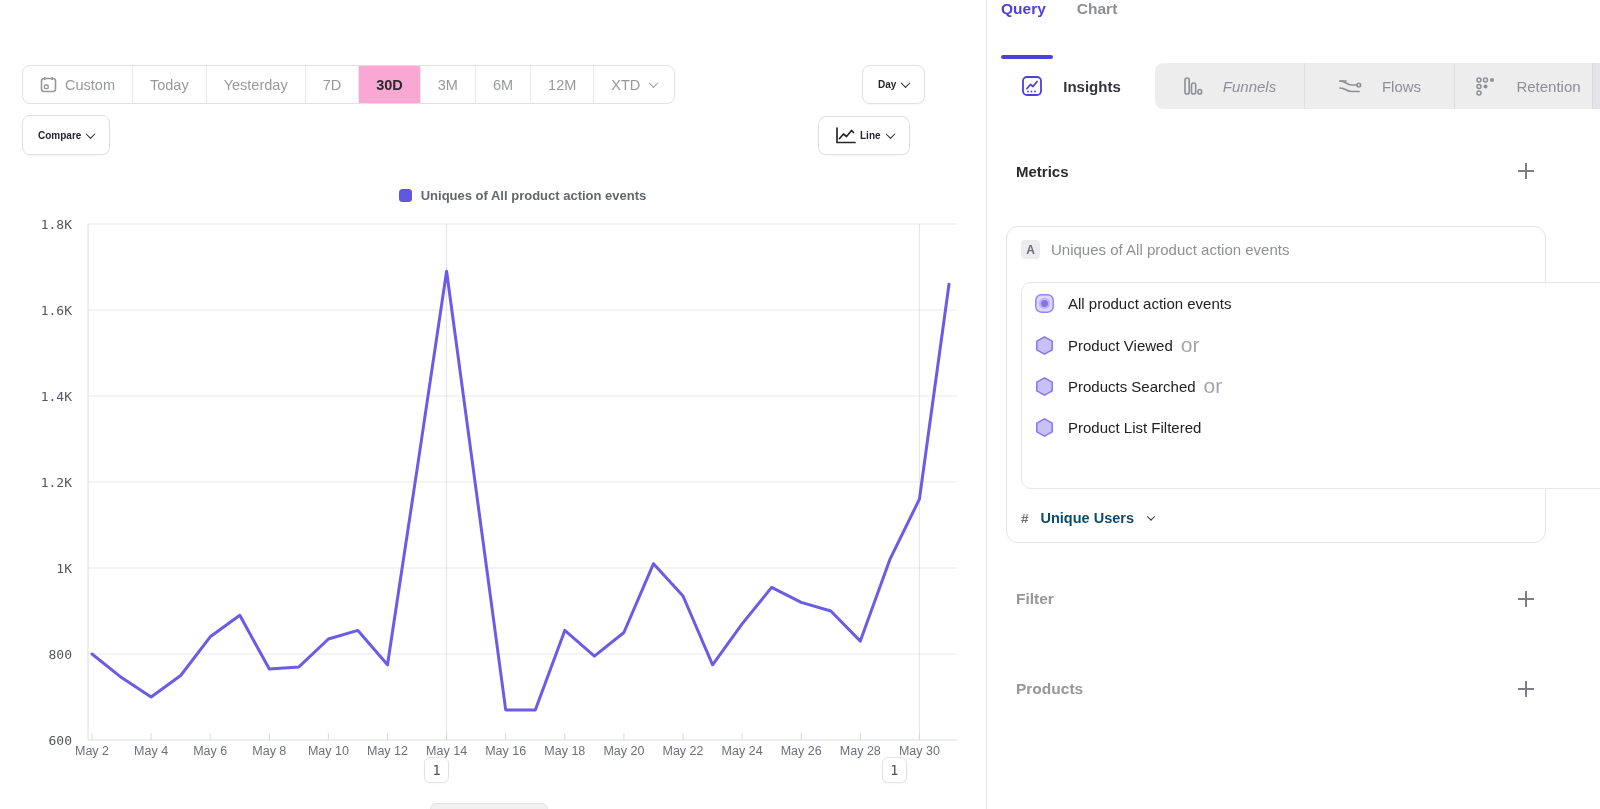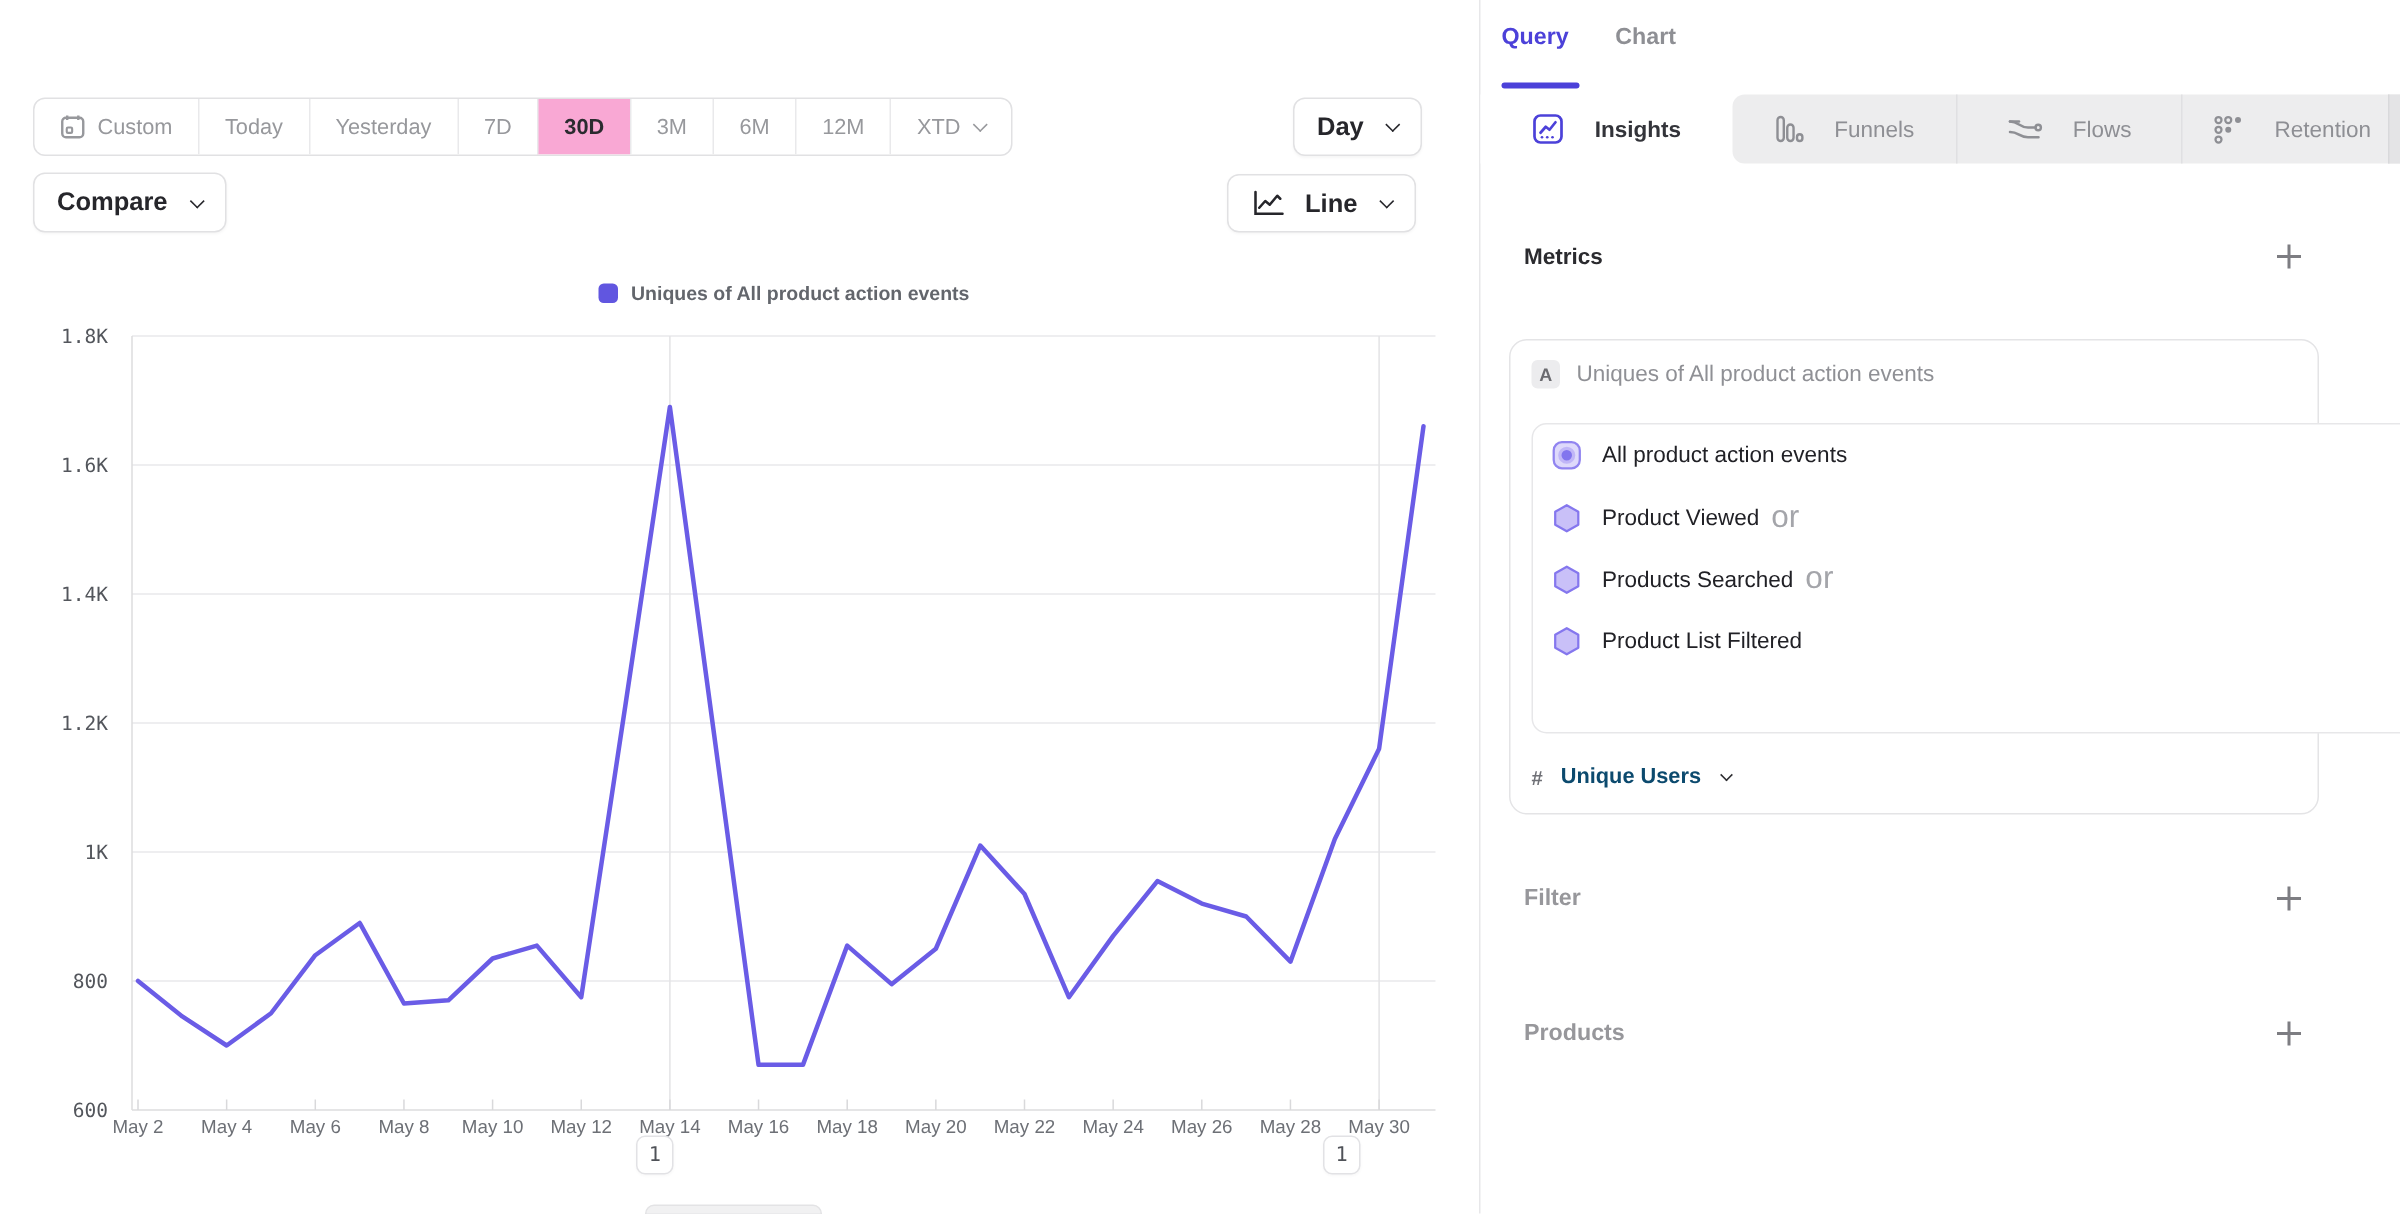--- a/index.html
+++ b/index.html
@@ -8,52 +8,52 @@
 
   
   .seg-control { position:absolute; left:22px; top:65px; display:flex; align-items:stretch;
     border:1px solid #e1e1e3; border-radius:8px; height:39px; background:#fff; overflow:hidden; }
   .seg-item { display:flex; align-items:center; gap:8px; padding:0 17px; font-size:14.5px; color:#97989c;
     border-left:1px solid #e9e9eb; cursor:pointer; white-space:nowrap; }
   .seg-item:first-child { border-left:none; }
   .seg-item.active { background:#f9a8d4; color:#2b2b2f; font-weight:bold; }
   .chev { display:inline-block; width:7px; height:7px; border-right:1.8px solid currentColor;
     border-bottom:1.8px solid currentColor; transform:rotate(45deg) translate(-1px,-1px); margin-left:2px; }
-  .btn { position:absolute; display:flex; align-items:center; gap:14px; border:1px solid #e1e1e3;
-    border-radius:8px; background:#fff; font-size:17px; font-weight:bold; color:#26262b;
+  .btn { position:absolute; display:flex; align-items:center; gap:4px; border:1px solid #e1e1e3;
+    border-radius:8px; background:#fff; font-size:10px; font-weight:bold; color:#26262b;
     padding:0 15px; height:39px; box-shadow:0 1px 2px rgba(0,0,0,.04); cursor:pointer; }
   #day-btn { left:862px; top:65px; }
   #compare-btn { left:22px; top:115px; height:40px; }
   #line-btn { left:818px; top:116px; }
 
   
   .legend { position:absolute; left:88px; top:188px; width:869px; display:flex; justify-content:center;
     align-items:center; gap:9px; font-size:13px; font-weight:bold; color:#63666c; }
   .legend-swatch { width:13px; height:13px; border-radius:3.5px; }
   #chart-svg { position:absolute; left:0; top:0; }
   .ylab { font-family:"DejaVu Sans Mono", monospace; font-size:13px; fill:#53565c; }
   .xlab { font-size:12.5px; fill:#6d7076; }
   .ann-badge { position:absolute; top:757px; width:25px; height:26px; border:1px solid #e2e2e5; border-radius:6px;
     background:#fff; color:#4f5258; font-family:"DejaVu Sans Mono", monospace; font-size:13.5px;
     display:flex; align-items:center; justify-content:center; box-shadow:0 1px 2px rgba(0,0,0,.03); cursor:pointer; }
   #bottom-strip { left:430px; top:803px; width:118px; height:7px; background:#f1f1f2;
     border:1px solid #e3e3e5; border-radius:6px 6px 0 0; }
 
   
   .panel { position:absolute; left:986px; top:0; width:614px; height:809px; background:#fff; border-left:1px solid #e7e7e9; }
-  .top-tabs { position:absolute; left:14px; top:16px; display:flex; gap:31px; font-size:15.5px; font-weight:bold; }
+  .top-tabs { position:absolute; left:14px; top:0; display:flex; gap:31px; font-size:15.5px; font-weight:bold; }
   .top-tab { color:#8e8f94; cursor:pointer; }
   .top-tab.active { color:#4c41d9; }
   .top-tab-underline { position:absolute; left:14px; top:55px; width:52px; height:3.5px; background:#4c41d9; border-radius:2px; }
   .report-tabs { position:absolute; left:0; top:63px; width:614px; height:46px; display:flex; }
   .report-tab { display:flex; align-items:center; gap:20px; font-size:15px; color:#8e8f94; cursor:pointer;
     padding:0 10px; justify-content:center; }
   .report-tab.active { color:#33343a; font-weight:bold; background:#fff; }
   .report-tab.inactive { background:#ededee; border-left:1px solid #e0e0e2; }
-  .report-tab.first-inactive { border-left:none; border-radius:8px 0 0 8px; }
+  .report-tab.first-inactive { border-left:none; border-radius:8px 0 0 8px;font-style:italic; }
   .tab-edge { position:absolute; left:605px; top:63px; width:9px; height:46px; background:#e4e4e6; border-left:1px solid #d9d9db; }
 
   .section-head { position:absolute; left:29px; font-size:15px; font-weight:bold; color:#2b2b2f; }
   .plus-icon { position:absolute; left:531px; width:16px; height:16px; cursor:pointer; }
   .plus-icon:before, .plus-icon:after { content:""; position:absolute; background:#7d7d82; }
   .plus-icon:before { left:7px; top:0; width:1.8px; height:16px; }
   .plus-icon:after { left:0; top:7px; width:16px; height:1.8px; }
   .section-label-gray { position:absolute; left:29px; font-size:15.5px; font-weight:bold; color:#97979b; }
 
   .metric-card { position:absolute; left:19px; top:226px; width:540px; height:317px;

